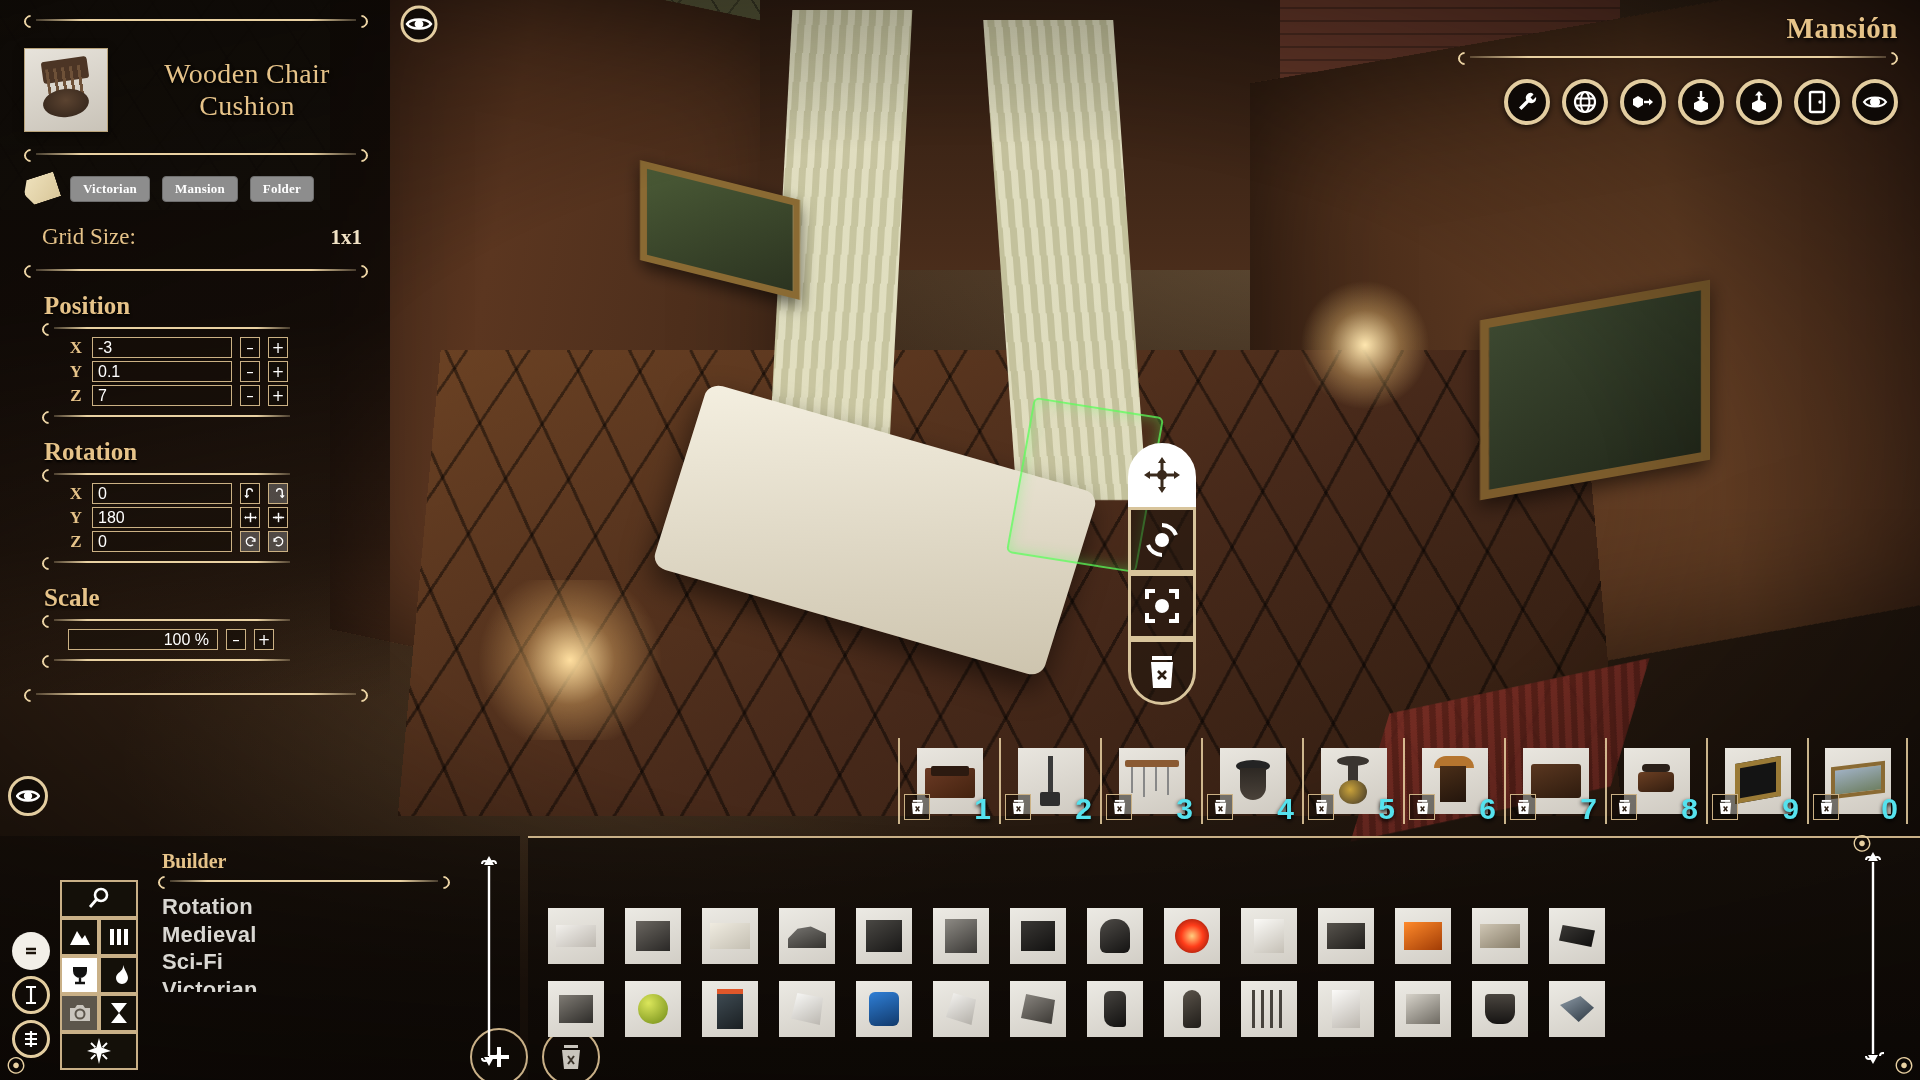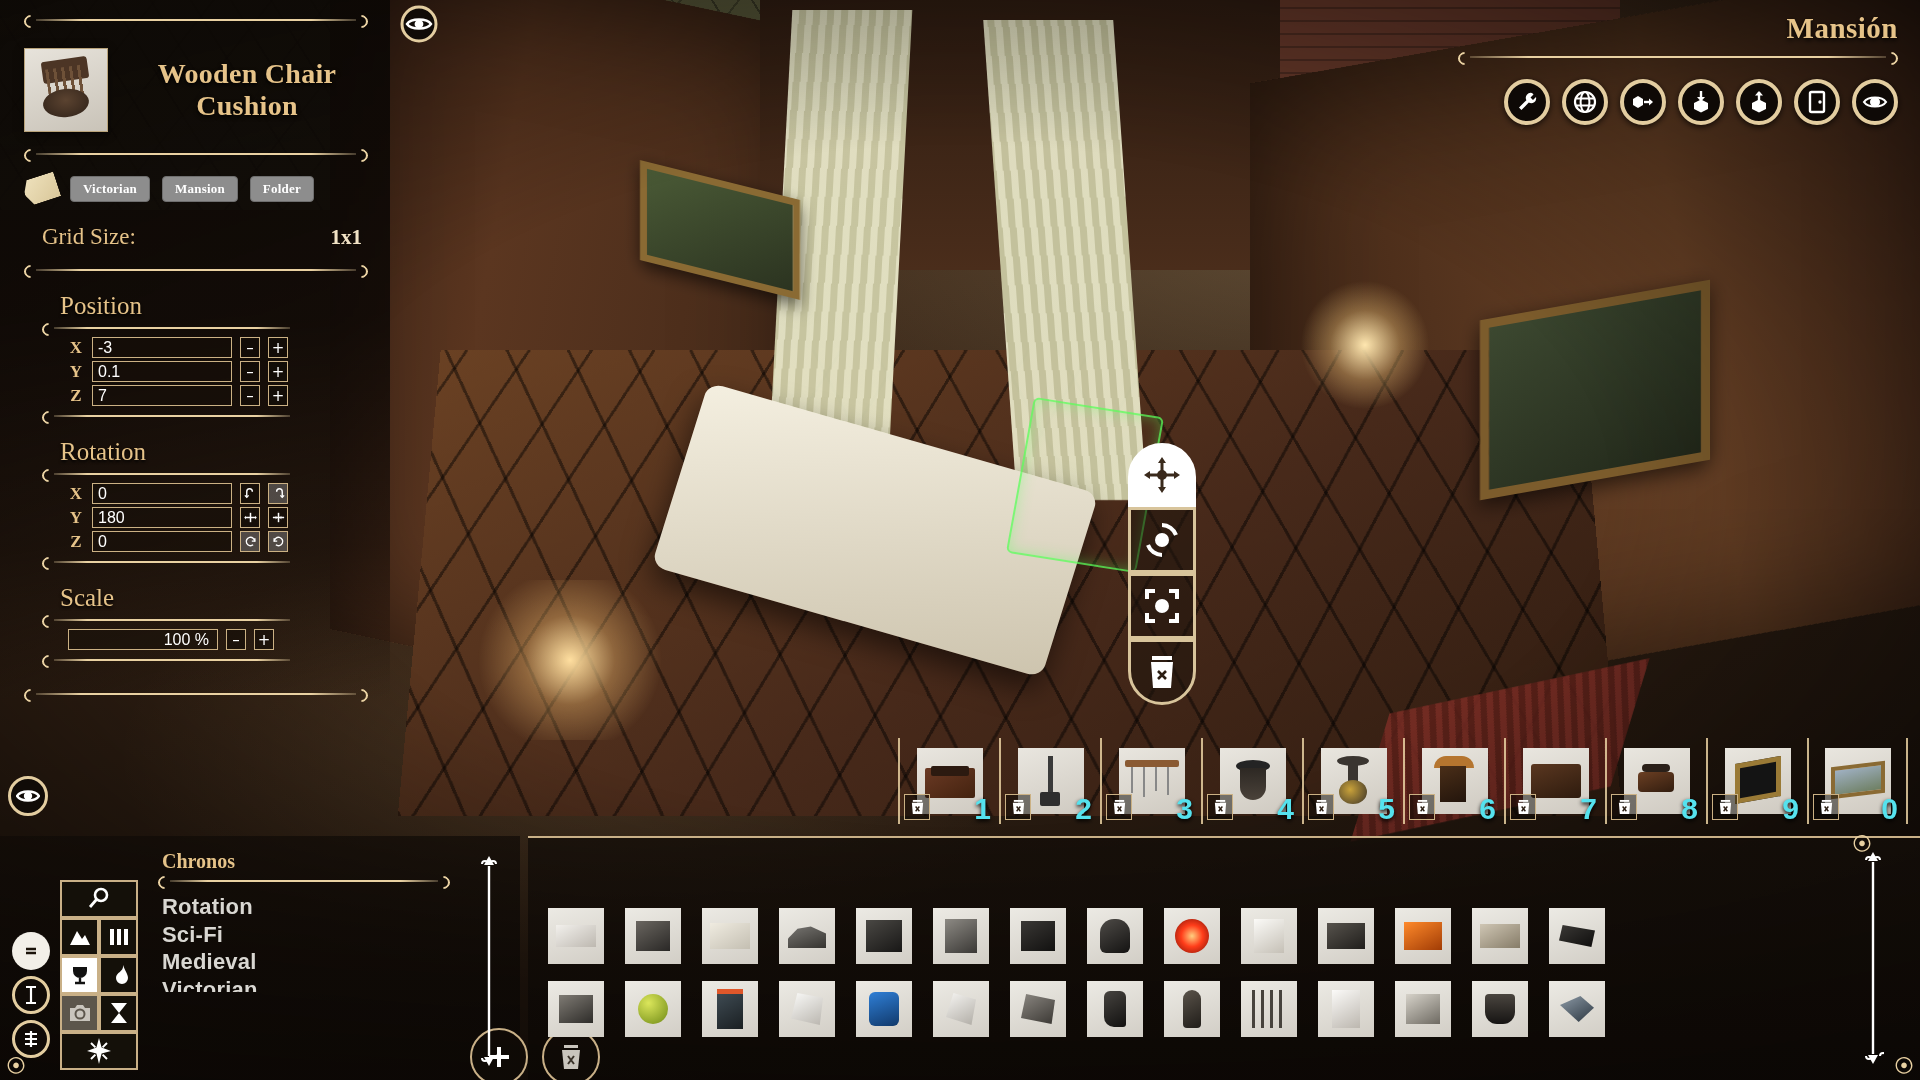--- a/index.html
+++ b/index.html
@@ -91,32 +91,32 @@
   .insp-head{ display:flex; align-items:center; gap:18px; margin-top:22px; }
   .thumb{ width:84px; height:84px; border:1px solid #b9a37a;
     background: linear-gradient(160deg,#e7e3db,#c9c3b8); position:relative; overflow:hidden;
     box-shadow:0 2px 8px rgba(0,0,0,.6);}
   .thumb .chairback{ position:absolute; left:17px; top:10px; width:46px; height:22px;
     background:#4c3525; border-radius:3px; transform:rotate(-8deg);}
   .thumb .slats{ position:absolute; left:22px; top:18px; width:36px; height:30px;
     background: repeating-linear-gradient(90deg,#6e5138 0 3px, transparent 3px 8px); transform:rotate(-8deg);}
   .thumb .seat{ position:absolute; left:18px; top:40px; width:46px; height:28px;
     background: radial-gradient(ellipse at 50% 40%,#5b4330,#2e2118); border-radius:50%; transform:rotate(-6deg);}
-  .item-title{ color:#e6c389; font-size:28px; line-height:1.14; font-weight:700;
+  .item-title{ color:#e6c389; font-size:28px; line-height:1.14; font-weight:400;
     text-align:center; flex:1; text-shadow:0 2px 4px #000; letter-spacing:.3px;}
   .tagrow{ display:flex; align-items:center; gap:12px; margin-top:16px; }
   .tagicon{ width:34px; height:26px; background:linear-gradient(140deg,#efe2bd,#d9c79a);
     transform: rotate(-18deg); clip-path: polygon(18% 0,100% 0,100% 100%,18% 100%,0 55%,0 45%);}
   .tagbtn{ background:#8d8d8d; color:#fff; font-size:13px; font-weight:700;
     padding:4px 12px; border-radius:4px; border:1px solid #6f6f6f; letter-spacing:.2px;}
   .gridrow{ display:flex; justify-content:space-between; align-items:baseline;
     margin:22px 6px 0 18px; }
   .gridrow .lbl{ color:#e6c389; font-size:23px; font-weight:400; }
   .gridrow .val{ color:#f1e2c5; font-size:21px; font-weight:700; }
-  .sect-title{ color:#e6c389; font-size:25px; font-weight:400; margin:16px 0 2px 36px;
+  .sect-title{ color:#e6c389; font-size:25px; font-weight:700; margin:16px 0 2px 20px;
     text-shadow:0 2px 3px #000; }
   .field{ display:flex; align-items:center; gap:8px; margin:3px 0 0 44px; }
   .field .ax{ color:#e6c389; font-size:17px; font-weight:700; width:16px; text-align:center;}
   .field .inp{ width:140px; height:21px; border:1px solid #cbb184; background:rgba(22,15,9,.45);
     color:#fff; font-size:16px; line-height:19px; padding:0 5px; font-family:"Liberation Sans", sans-serif;}
   .field .inp.right{ text-align:right; padding-right:8px; }
   .sbtn{ width:20px; height:21px; border:1px solid #cbb184; background:rgba(18,12,8,.55);
     color:#fff; font-size:15px; display:flex; align-items:center; justify-content:center;
     font-family:"DejaVu Sans", sans-serif; }
   .sbtn.dim{ background:rgba(150,150,150,.42); }
@@ -705,30 +705,30 @@
         <div class="tg wide">
           <svg width="28" height="28" viewBox="0 0 28 28">
             <path d="M14 1l2.6 9.4L26 14l-9.4 2.6L14 27l-2.6-10.4L2 14l9.4-3.6z" fill="#fff"></path>
             <path d="M22 6l-4.4 4.4M6 6l4.4 4.4M22 22l-4.4-4.4M6 22l4.4-4.4" stroke="#fff" stroke-width="2"></path>
           </svg>
         </div>
       </div>
     </div>
 
     <div class="folder-pane">
-      <div class="folder-title">Chronos</div>
+      <div class="folder-title">Builder</div>
       <div class="divider" style="width:292px;margin-left:6px">
         <span class="cap l"></span>
           <span class="line"></span>
           <span class="cap r"></span>
       </div>
       <div class="folder-list">
         <div class="folder-item">Rotation</div>
+        <div class="folder-item">Medieval</div>
         <div class="folder-item">Sci-Fi</div>
-        <div class="folder-item">Medieval</div>
         <div class="folder-item clip-bot">Victorian</div>
       </div>
       <div class="addrow">
         <div class="rbtn">
           <svg width="28" height="28" viewBox="0 0 28 28">
               <path d="M12 4h4v8h8v4h-8v8h-4v-8H4v-4h8z" fill="#fff"></path>
             </svg>
         </div>
         <div class="rbtn">
           <svg width="26" height="28" viewBox="0 0 26 28">

